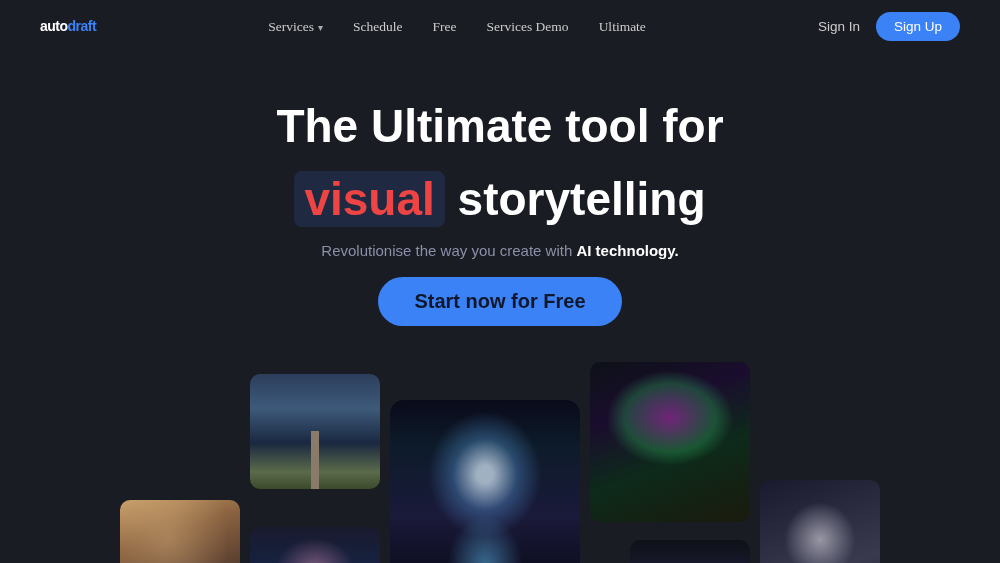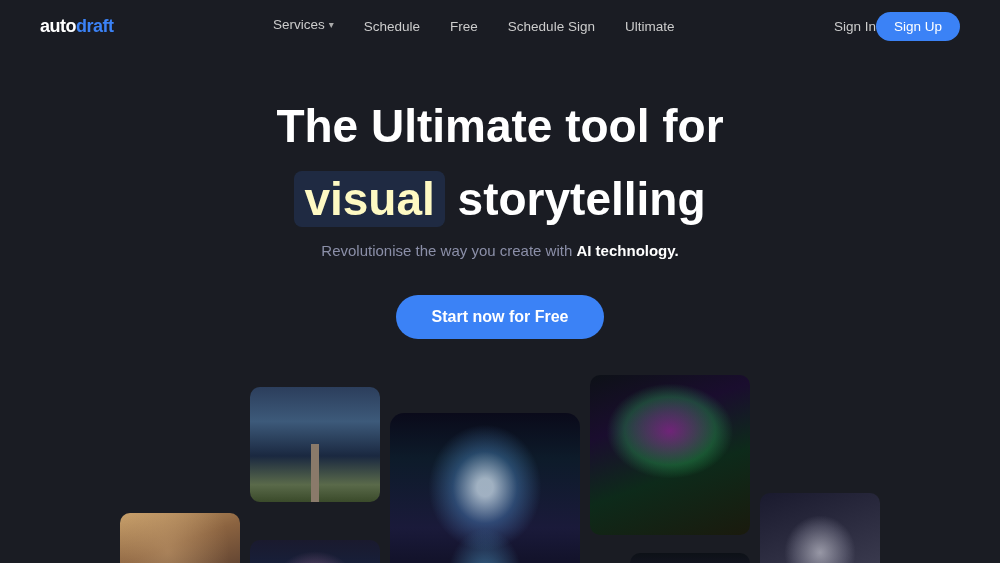--- a/index.html
+++ b/index.html
@@ -19,32 +19,33 @@
       align-items: center;
       justify-content: space-between;
       padding: 0 40px;
       height: 52px;
       background: #1a1c23;
       position: relative;
       z-index: 10;
     }
 
     .logo {
-      font-size: 18px;
+      font-size: 14px;
       font-weight: 700;
       letter-spacing: -0.5px;
     }
     .logo-auto { color: #fff; }
     .logo-draft { color: #3b82f6; }
 
     .nav-links {
       display: flex;
-      align-items: flex-start;
+      align-items: flex-end;
       gap: 30px;
       list-style: none;
+      font-family: Liberation Serif, serif;
     }
 
     .nav-links li a {
       color: #ccc;
       text-decoration: none;
       font-size: 13.5px;
     }
 
     .nav-links li.services a {
       display: flex;
@@ -53,20 +54,21 @@
     }
 
     .chevron {
       font-size: 10px;
       color: #aaa;
     }
 
     .nav-auth {
       display: flex;
       align-items: center;
+      gap: 16px;
     }
 
     .signin-btn {
       color: #ccc;
       font-size: 13.5px;
       background: none;
       border: none;
       cursor: pointer;
     }
 
@@ -101,45 +103,45 @@
 
     .hero-title-line2 {
       font-size: 46px;
       font-weight: 700;
       line-height: 1.15;
       color: #fff;
       margin-bottom: 16px;
     }
 
     .visual-highlight {
-      color: #fef9c3;
+      color: #ef4444;
       background: rgba(59, 130, 246, 0.15);
       border-radius: 8px;
       padding: 2px 10px;
       position: relative;
     }
 
     .hero-subtitle {
       font-size: 15px;
       color: #8b8fa8;
-      margin-bottom: 36px;
+      margin-bottom: 18px;
     }
 
     .hero-subtitle strong {
       color: #fff;
       font-weight: 600;
     }
 
     .cta-btn {
       background: #3b82f6;
-      color: #ffffff;
+      color: #0f172a;
       border: none;
       border-radius: 25px;
       padding: 13px 36px;
-      font-size: 16px;
+      font-size: 20px;
       font-weight: 600;
       cursor: pointer;
       margin-bottom: 36px;
     }
 
     
     .gallery {
       display: flex;
       align-items: flex-end;
       justify-content: center;
@@ -320,21 +322,21 @@
         <span class="chevron">▾</span>
       </a>
     </li>
     <li>
       <a href="#">Schedule</a>
     </li>
     <li>
       <a href="#">Free</a>
     </li>
     <li>
-      <a href="#">Schedule Sign</a>
+      <a href="#">Services Demo</a>
     </li>
     <li>
       <a href="#">Ultimate</a>
     </li>
   </ul>
 
   <div class="nav-auth">
     <button class="signin-btn">Sign In</button>
     <button class="signup-btn">Sign Up</button>
   </div>

